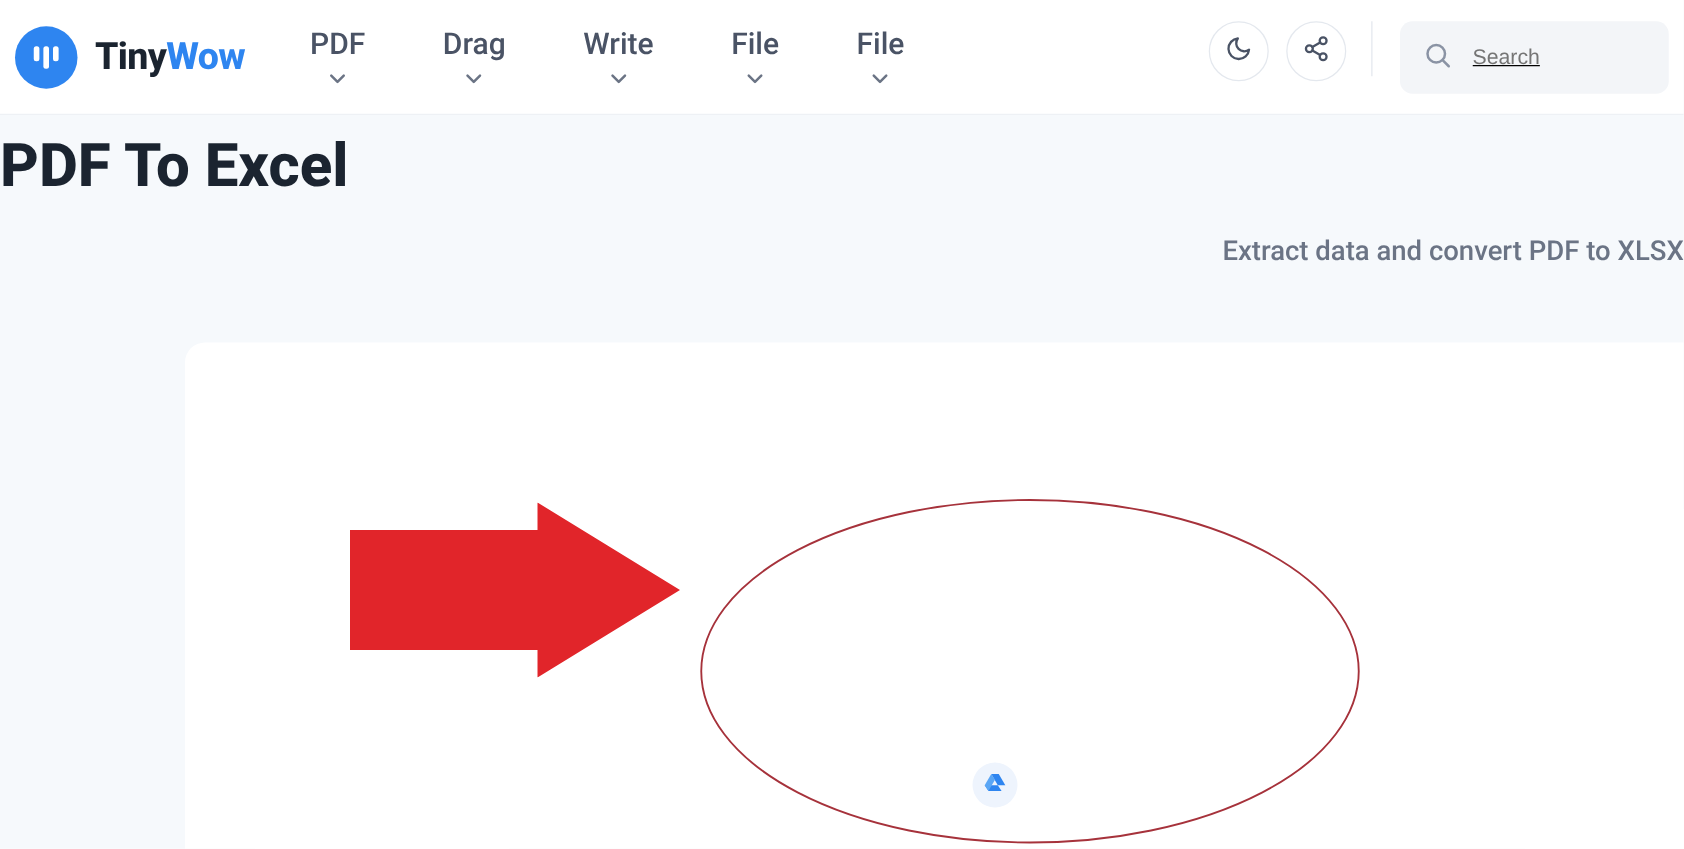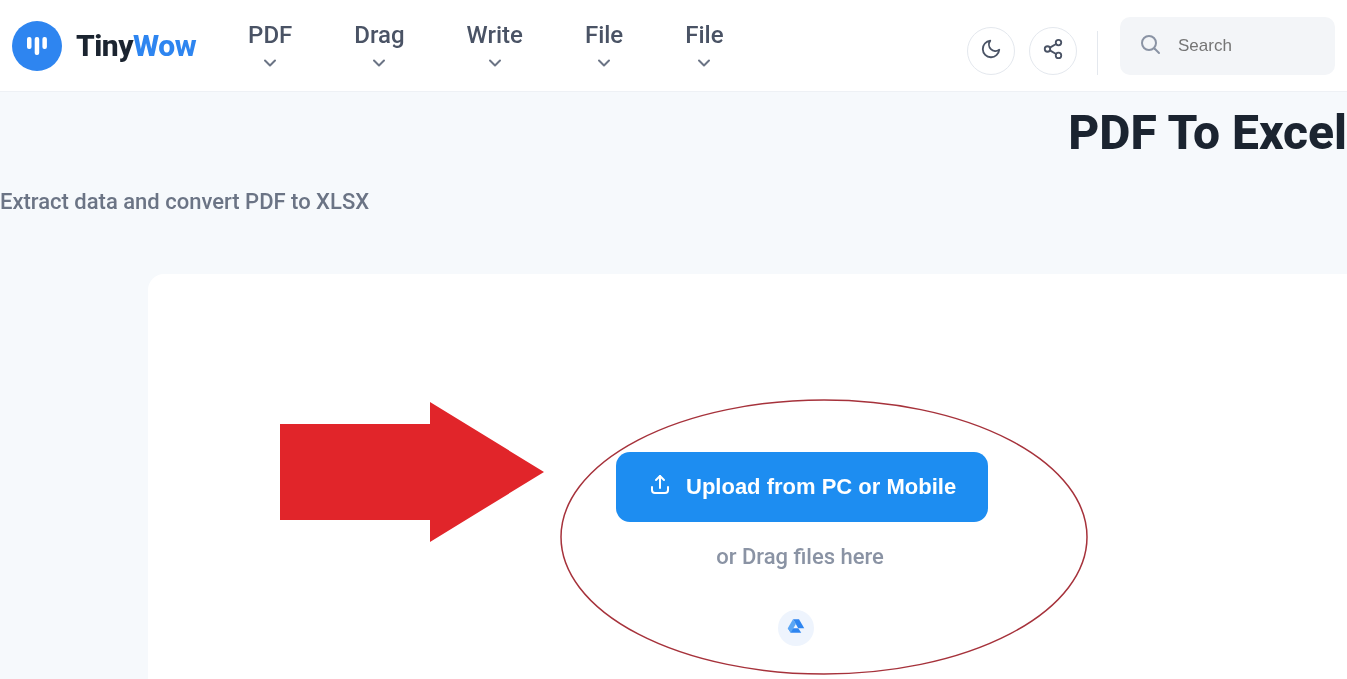--- a/index.html
+++ b/index.html
@@ -54,22 +54,23 @@
       color: #4a5365;
       font-weight: 500;
       cursor: pointer;
       flex-direction: column;
     }
     .chev {
       display: inline-flex;
     }
     .hdr-right {
       display: flex;
-      align-items: flex-end;
+      align-items: flex-start;
       gap: 14px;
+      text-decoration: underline;
     }
     .circle-btn {
       width: 48px;
       height: 48px;
       border-radius: 50%;
       border: 1px solid #e4e8ee;
       background: #fff;
       display: flex;
       align-items: center;
       justify-content: center;
@@ -93,28 +94,28 @@
     }
     .search-box input {
       border: none;
       outline: none;
       background: transparent;
       font-size: 17px;
       color: #6b7485;
       width: 100%;
     }
     .page-title {
-      text-align: right;
+      text-align: left;
       font-size: 48px;
       font-weight: 800;
       color: #1b2430;
       margin-top: 12px;
     }
     .page-sub {
-      text-align: left;
+      text-align: right;
       font-size: 22px;
       color: #6b7485;
       margin-top: 28px;
       font-weight: 500;
     }
     .card {
       background: #fff;
       border-radius: 16px 0 0 0;
       margin: 60px 0 0 148px;
       height: 430px;
@@ -274,32 +275,21 @@
 <div class="card">
 
   <svg class="arrow" viewBox="0 0 264 140">
     <polygon points="0,22 150,22 150,0 264,70 150,140 150,118 0,118" fill="#e1252a"></polygon>
   </svg>
 
   <svg class="ellipse" viewBox="0 0 530 278">
     <ellipse cx="265" cy="139" rx="263" ry="137" fill="none" stroke="#a6323b" stroke-width="1.5"></ellipse>
   </svg>
 
-  <button class="upload-btn">
-    <span>
-      <svg width="24" height="24" viewBox="0 0 24 24" fill="none" stroke="#fff" stroke-width="2" stroke-linecap="round" stroke-linejoin="round">
-        <path d="M4 15v3a3 3 0 0 0 3 3h10a3 3 0 0 0 3-3v-3"></path>
-        <polyline points="8 8 12 4 16 8"></polyline>
-        <line x1="12" y1="4" x2="12" y2="16"></line>
-      </svg>
-    </span>
-    <span>Upload from PC or Mobile</span>
-  </button>
-
-  <div class="drag-text">or Drag files here</div>
+
 
   <div class="drive-btn">
     <span>
       <svg width="18" height="18" viewBox="0 0 24 24">
         <path d="M8 3h8l7 12h-8L8 3z" fill="#2e85f0"></path>
         <path d="M1 15l4 6h14l-4-6H1z" fill="#2e85f0"></path>
         <path d="M8 3L1 15l4 6 7-12L8 3z" fill="#5aa6f5"></path>
       </svg>
     </span>
   </div>

